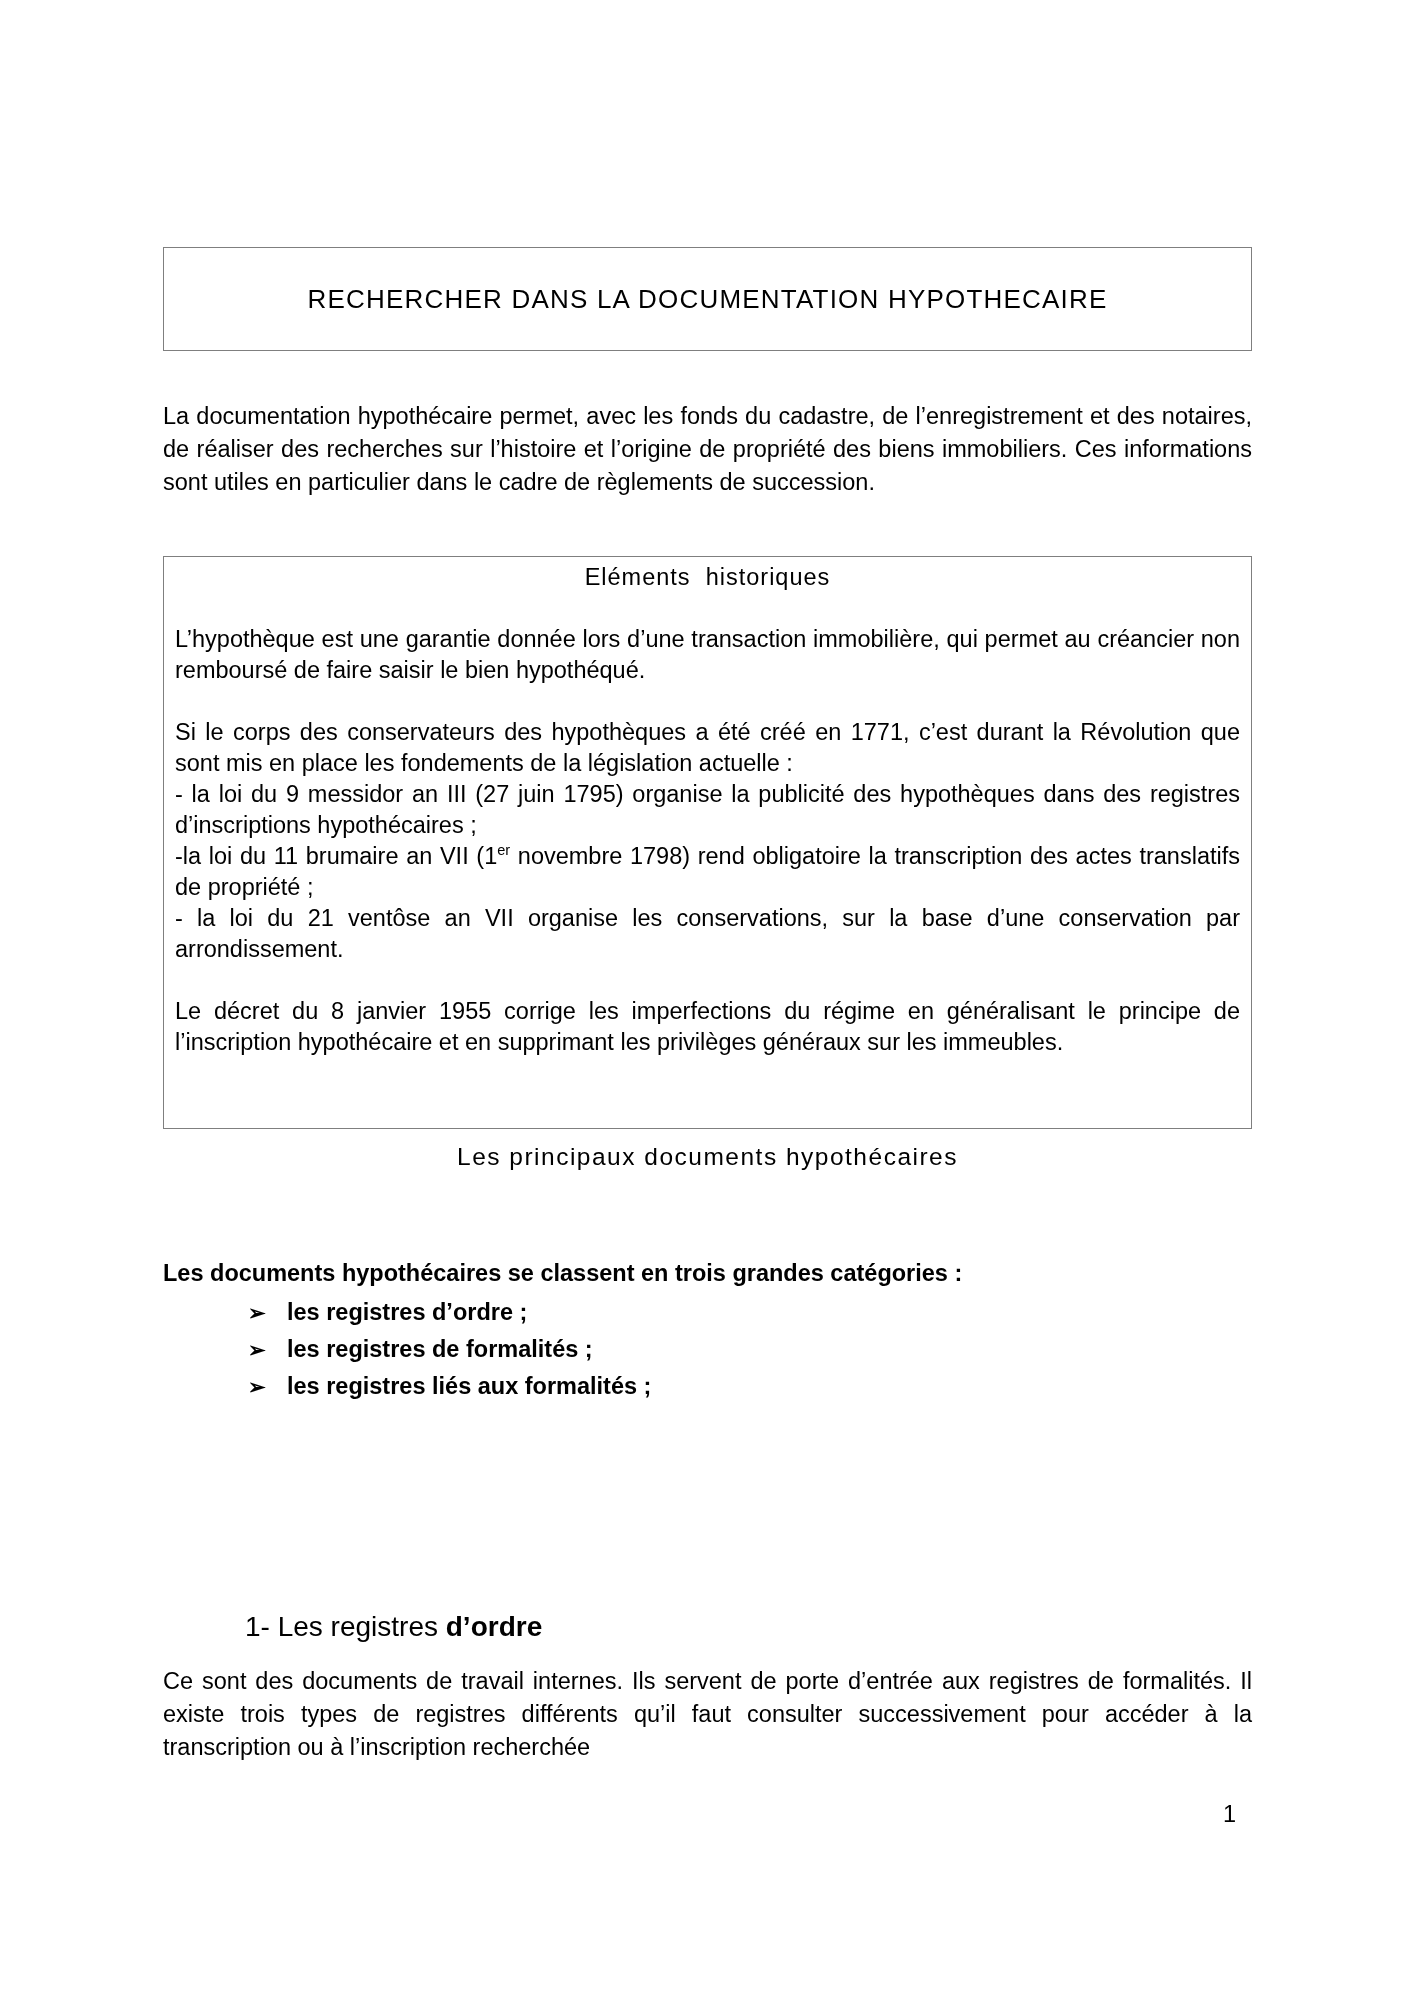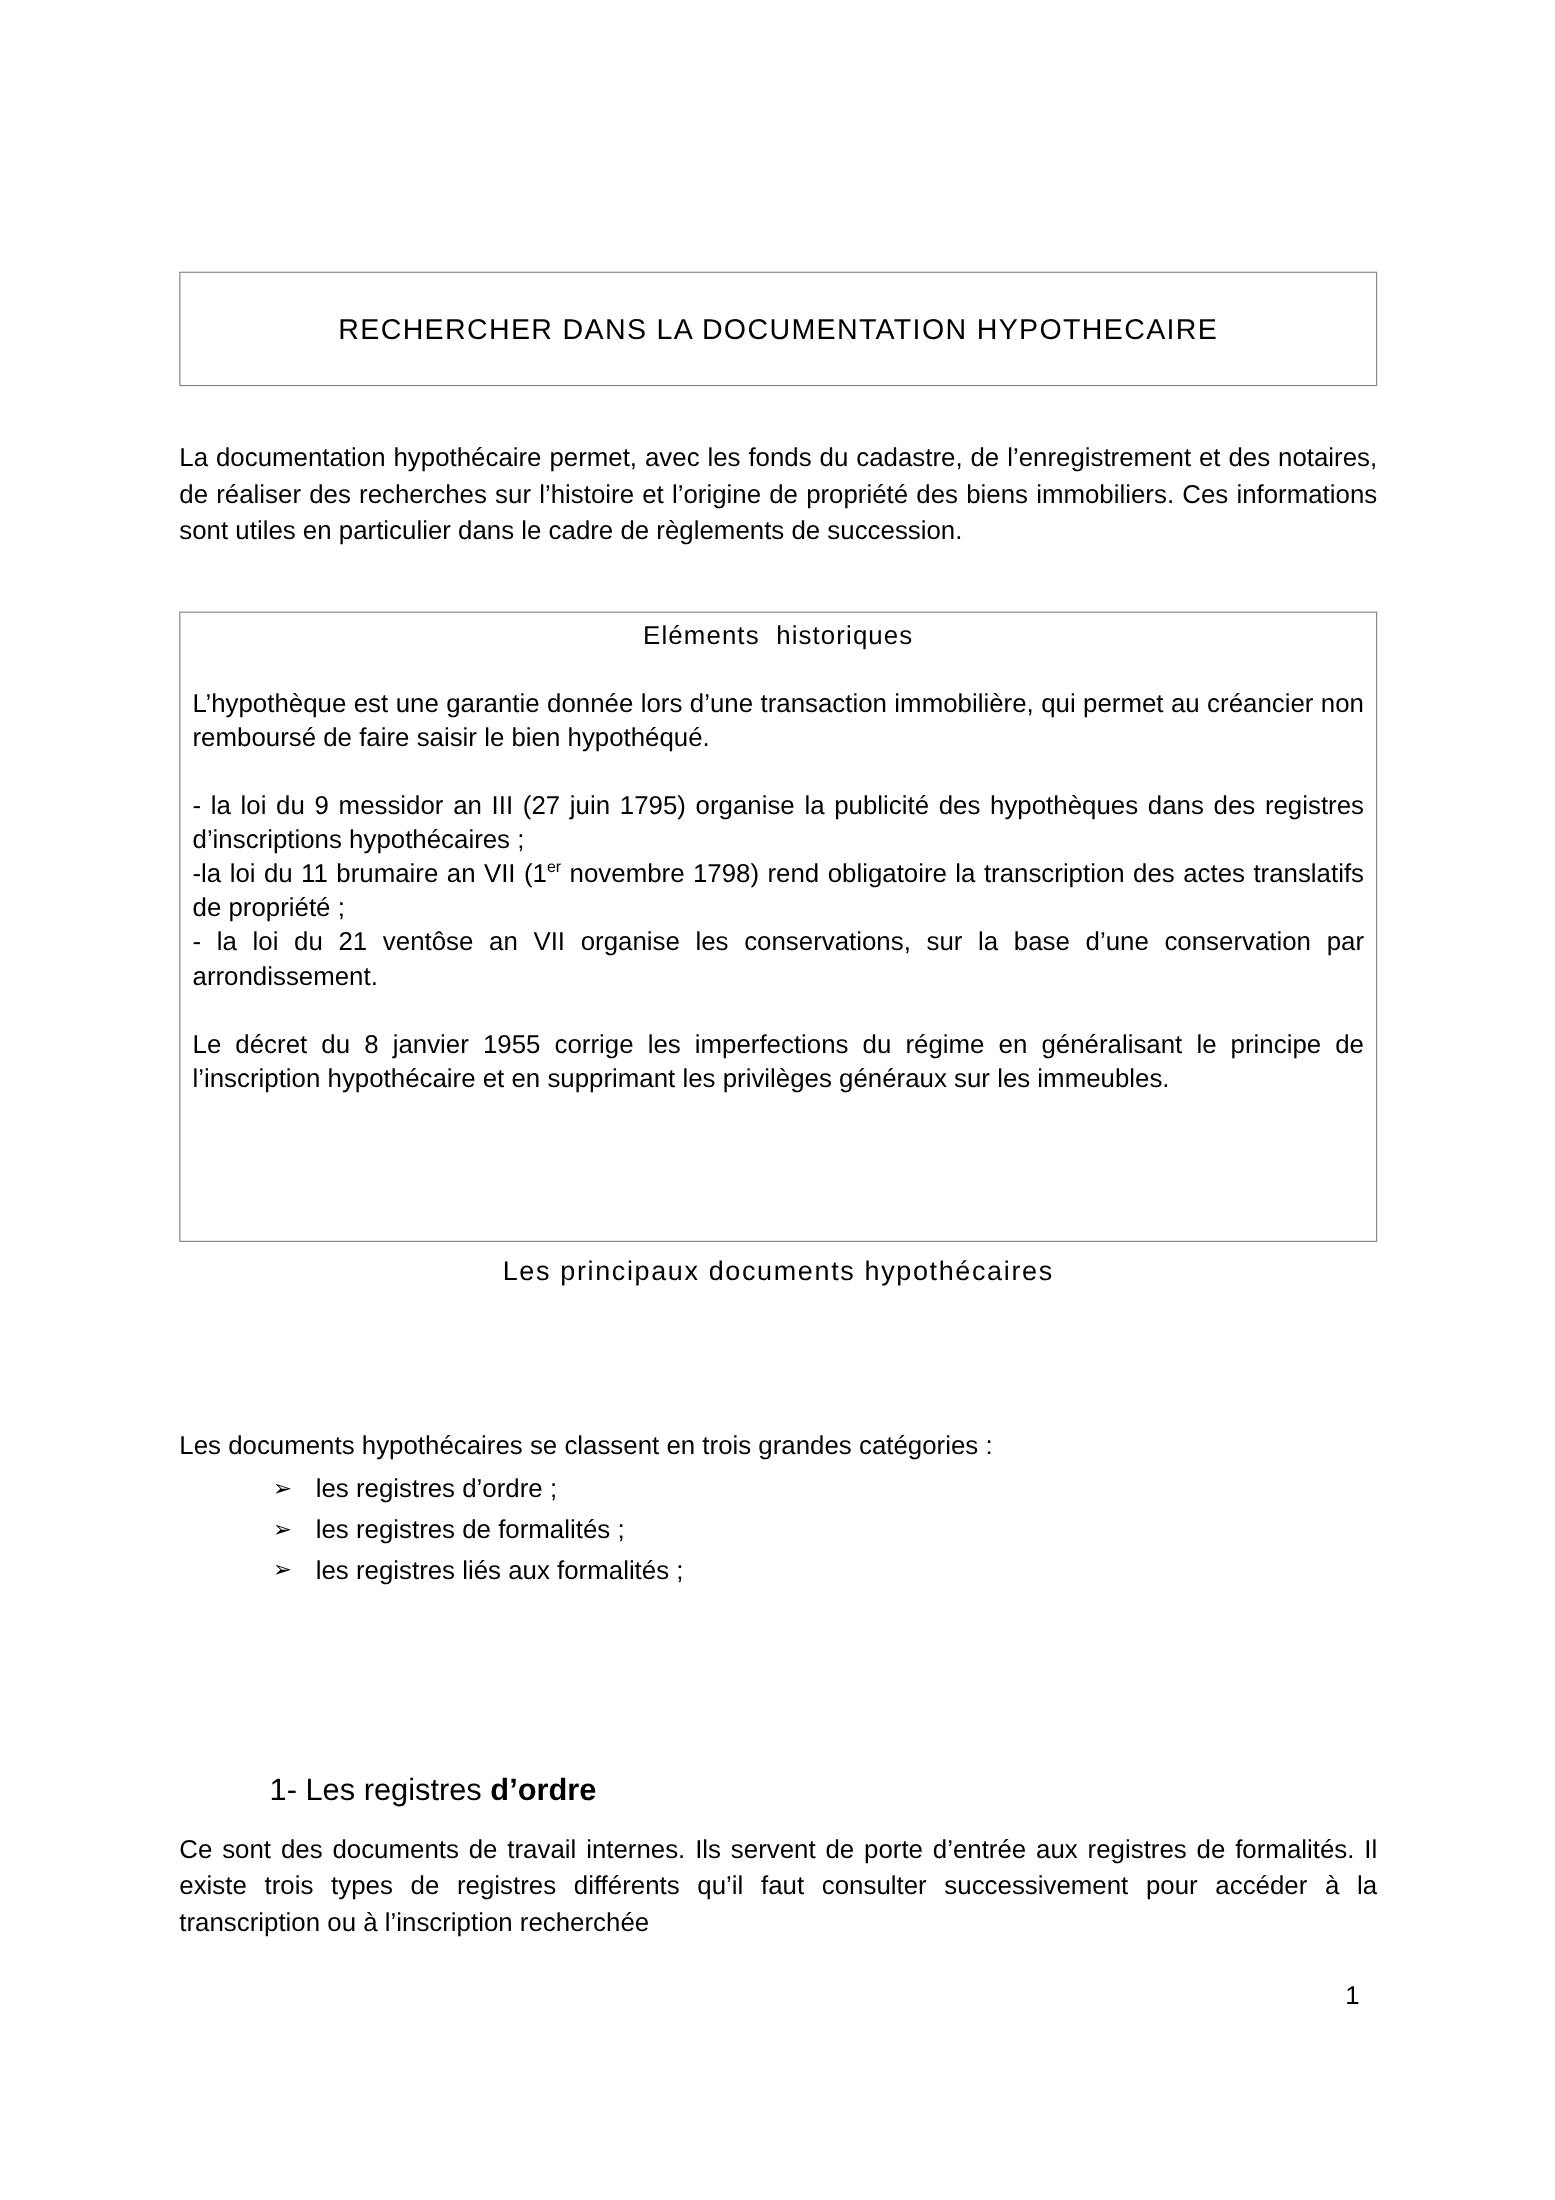--- a/index.html
+++ b/index.html
@@ -54,21 +54,21 @@
   .hist-para:last-child{margin-bottom:0;}
   .law-line{margin:0;}
   .sup{vertical-align:super;font-size:0.62em;line-height:0;}
   .sec2-heading{
     top:1140px;
     text-align:center;
     font-size:24.5px;
     letter-spacing:1.5px;
     white-space:pre-wrap;
   }
-  .sec2-block{top:1298px;}
+  .sec2-block{top:1257px;font-weight:bold;}
   .bullet-row{
     position:relative;
     padding-left:124px;
     line-height:37px;
   }
   .bullet-list{margin-top:4px;}
   .bullet-glyph{
     position:absolute;
     left:85px;
     top:0;
@@ -104,20 +104,21 @@
   <div class="block title-box">
     <span>RECHERCHER DANS LA DOCUMENTATION HYPOTHECAIRE</span>
   </div>
 
   <div class="block intro">La documentation hypothécaire permet, avec les fonds du cadastre, de l’enregistrement et des notaires, de réaliser des recherches sur l’histoire et l’origine de propriété des biens immobiliers. Ces informations sont utiles en particulier dans le cadre de règlements de succession.</div>
 
   <div class="block hist-box">
     <div class="hist-title">Eléments  historiques</div>
     <p class="hist-para">L’hypothèque est une garantie donnée lors d’une transaction immobilière, qui permet au créancier non remboursé de faire saisir le bien hypothéqué.</p>
     <div class="hist-para">
+      <div class="law-line">Si le corps des conservateurs des hypothèques a été créé en 1771, c’est durant la Révolution que sont mis en place les fondements de la législation actuelle :</div>
       <div class="law-line">- la loi du 9 messidor an III (27 juin 1795) organise la publicité des hypothèques dans des registres d’inscriptions hypothécaires ;</div>
       <div class="law-line"><span>-la loi du 11 brumaire an VII (1</span><span class="sup">er</span><span> novembre 1798) rend obligatoire la transcription des actes translatifs de propriété ;</span></div>
       <div class="law-line">- la loi du 21 ventôse an VII organise les conservations, sur la base d’une conservation par arrondissement.</div>
     </div>
     <p class="hist-para">Le décret du 8 janvier 1955 corrige les imperfections du régime en généralisant le principe de l’inscription hypothécaire et en supprimant les privilèges généraux sur les immeubles.</p>
   </div>
 
   <div class="block sec2-heading">Les principaux documents hypothécaires</div>
 
   <div class="block sec2-block">

